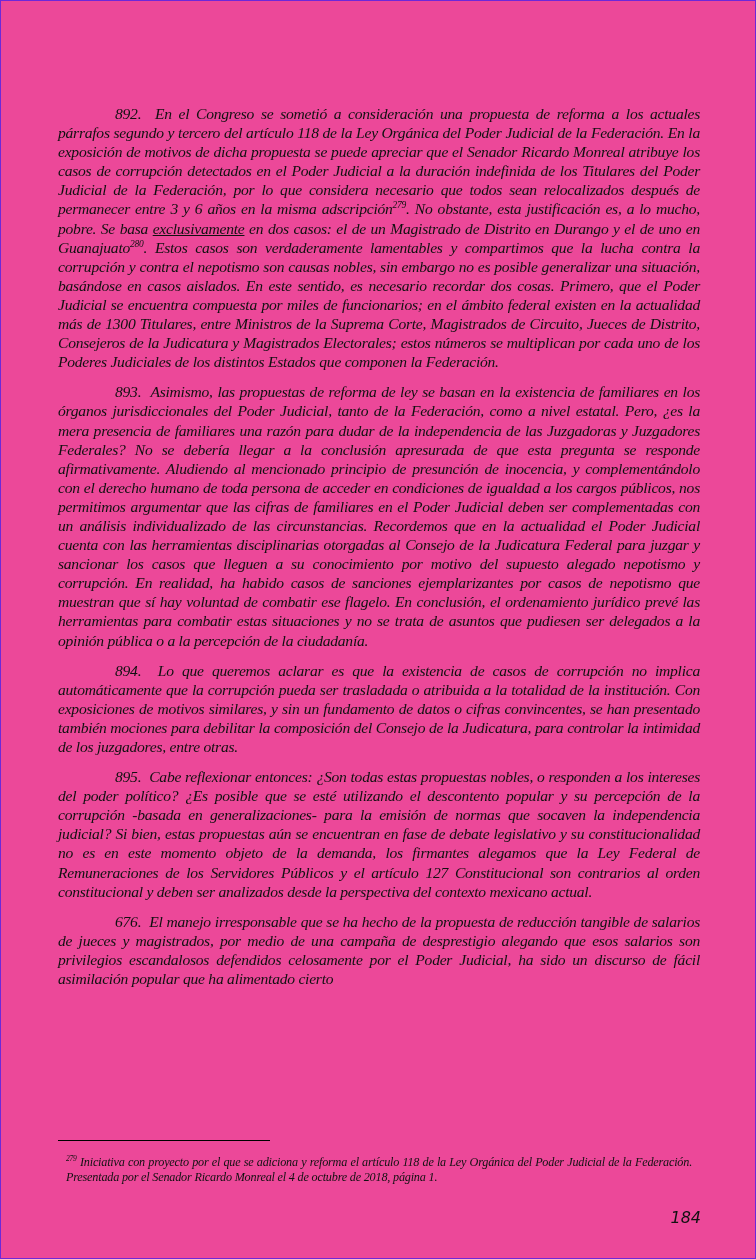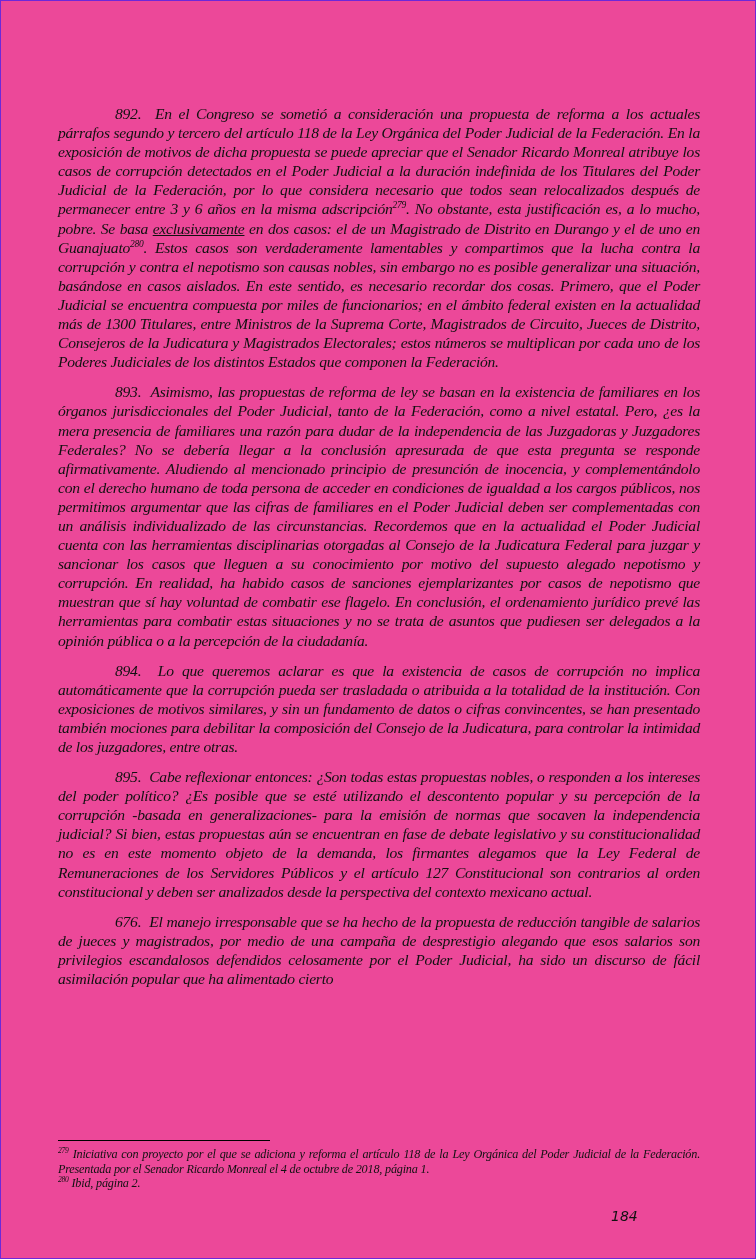--- a/index.html
+++ b/index.html
@@ -24,26 +24,27 @@
   .fn-rule {
     position: absolute; left: 57px; top: 1139px; width: 212px; height: 0;
     border-top: 1px solid #000;
   }
   .footnotes {
     position: absolute; left: 57px; top: 1146px; width: 642px;
     font-family: "Liberation Serif", serif;
     font-size: 12.2px; line-height: 14.5px; color: #111;
     text-align: justify; letter-spacing: -0.2px;
   }
-  .fn { margin: 0; }
+  .fn { margin: 8px; }
   .fn sup { font-size: 7.5px; line-height: 0; vertical-align: super; }
   .page-number {
-    position: absolute; left: 610px; top: 1207px; width: 60px;
+    position: absolute; left: 640px; top: 1207px; width: 60px;
+    text-align: right;
     font-family: "DejaVu Sans", sans-serif;
-    font-size: 14px; color: #111;
+    font-size: 16px; color: #111;
   }
 </style>
 </head>
 <body>
 
 <div class="page">
 
   <div class="body-text">
 
     <p class="para"><span>892.</span>&nbsp; <span>En el Congreso se sometió a consideración una propuesta de reforma a los actuales párrafos segundo y tercero del artículo 118 de la Ley Orgánica del Poder Judicial de la Federación. En la exposición de motivos de dicha propuesta se puede apreciar que el Senador Ricardo Monreal atribuye los casos de corrupción detectados en el Poder Judicial a la duración indefinida de los Titulares del Poder Judicial de la Federación, por lo que considera necesario que todos sean relocalizados después de permanecer entre 3 y 6 años en la misma adscripción</span><sup>279</sup><span>. No obstante, esta justificación es, a lo mucho, pobre. Se basa </span><span class="u">exclusivamente</span><span> en dos casos: el de un Magistrado de Distrito en Durango y el de uno en Guanajuato</span><sup>280</sup><span>. Estos casos son verdaderamente lamentables y compartimos que la lucha contra la corrupción y contra el nepotismo son causas nobles, sin embargo no es posible generalizar una situación, basándose en casos aislados. En este sentido, es necesario recordar dos cosas. Primero, que el Poder Judicial se encuentra compuesta por miles de funcionarios; en el ámbito federal existen en la actualidad más de 1300 Titulares, entre Ministros de la Suprema Corte, Magistrados de Circuito, Jueces de Distrito, Consejeros de la Judicatura y Magistrados Electorales; estos números se multiplican por cada uno de los Poderes Judiciales de los distintos Estados que componen la Federación.</span></p>
@@ -55,18 +56,17 @@
     <p class="para"><span>895.</span>&nbsp; <span>Cabe reflexionar entonces: ¿Son todas estas propuestas nobles, o responden a los intereses del poder político? ¿Es posible que se esté utilizando el descontento popular y su percepción de la corrupción -basada en generalizaciones- para la emisión de normas que socaven la independencia judicial? Si bien, estas propuestas aún se encuentran en fase de debate legislativo y su constitucionalidad no es en este momento objeto de la demanda, los firmantes alegamos que la Ley Federal de Remuneraciones de los Servidores Públicos y el artículo 127 Constitucional son contrarios al orden constitucional y deben ser analizados desde la perspectiva del contexto mexicano actual.</span></p>
 
     <p class="para"><span>676.</span>&nbsp; <span>El manejo irresponsable que se ha hecho de la propuesta de reducción tangible de salarios de jueces y magistrados, por medio de una campaña de desprestigio alegando que esos salarios son privilegios escandalosos defendidos celosamente por el Poder Judicial, ha sido un discurso de fácil asimilación popular que ha alimentado cierto</span></p>
 
   </div>
 
   <div class="fn-rule"></div>
 
   <div class="footnotes">
     <p class="fn"><sup>279</sup><span> Iniciativa con proyecto por el que se adiciona y reforma el artículo 118 de la Ley Orgánica del Poder Judicial de la Federación. Presentada por el Senador Ricardo Monreal el 4 de octubre de 2018, página 1.</span></p>
-    <p class="fn"><sup>280</sup><span> Ibid, página 2.</span></p>
   </div>
 
   <div class="page-number">184</div>
 
 </div>
 
 </body></html>

